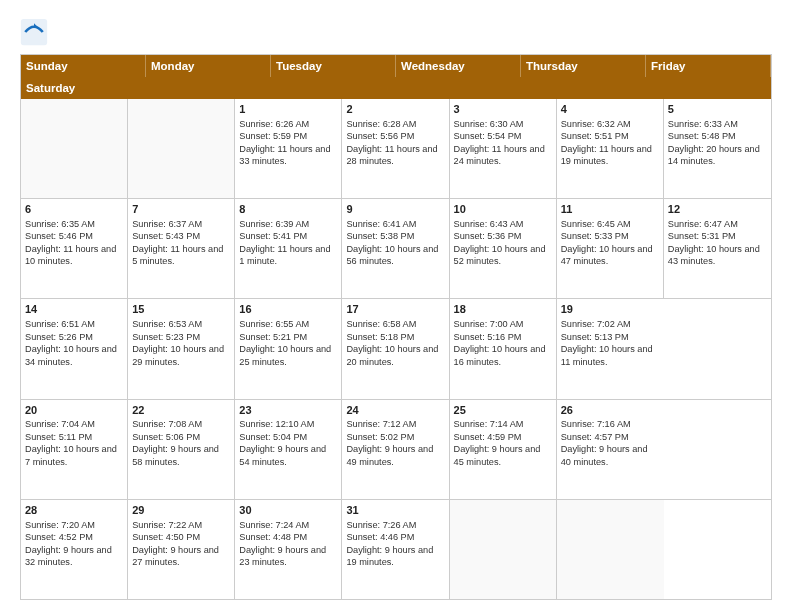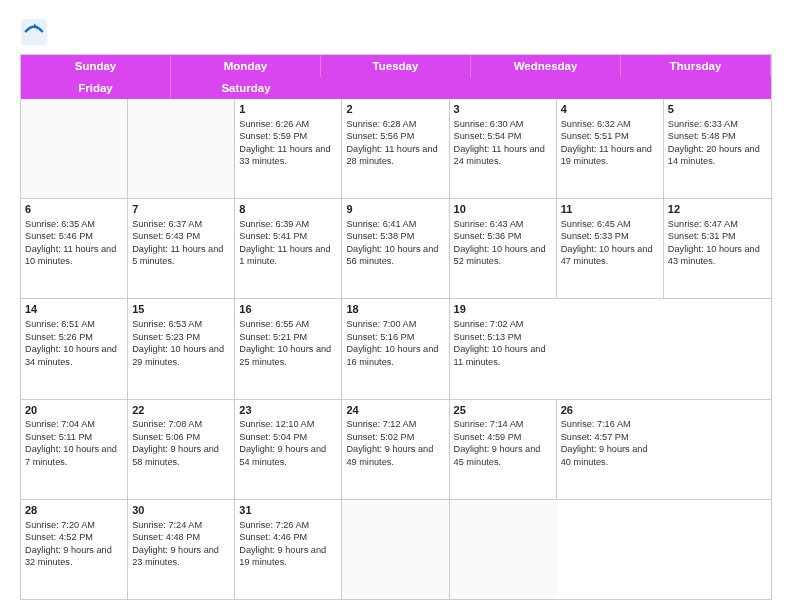--- a/index.html
+++ b/index.html
@@ -62,23 +62,22 @@
       color: #555;
     }
     .calendar {
       flex: 1;
       display: flex;
       flex-direction: column;
       border: 1px solid #ccc;
     }
     .cal-header-row {
       display: grid;
-      grid-template-columns: repeat(5, 1fr);
-      background: #d946ef;
-      text-align: center;
+      grid-template-columns: repeat(6, 1fr);
+      background: #a16207;
     }
     .cal-header-cell {
       color: #fff;
       font-size: 11.5px;
       font-weight: bold;
       padding: 5px 5px;
       border-right: 1px solid rgba(255,255,255,0.3);
     }
     .cal-header-cell:last-child { border-right: none; }
     .cal-body {
@@ -159,33 +158,35 @@
           <div class="cal-cell"><span class="day-num">8</span><span>Sunrise: 6:39 AM</span><br><span>Sunset: 5:41 PM</span><br><span>Daylight: 11 hours and 1 minute.</span></div>
           <div class="cal-cell"><span class="day-num">9</span><span>Sunrise: 6:41 AM</span><br><span>Sunset: 5:38 PM</span><br><span>Daylight: 10 hours and 56 minutes.</span></div>
           <div class="cal-cell"><span class="day-num">10</span><span>Sunrise: 6:43 AM</span><br><span>Sunset: 5:36 PM</span><br><span>Daylight: 10 hours and 52 minutes.</span></div>
           <div class="cal-cell"><span class="day-num">11</span><span>Sunrise: 6:45 AM</span><br><span>Sunset: 5:33 PM</span><br><span>Daylight: 10 hours and 47 minutes.</span></div>
           <div class="cal-cell"><span class="day-num">12</span><span>Sunrise: 6:47 AM</span><br><span>Sunset: 5:31 PM</span><br><span>Daylight: 10 hours and 43 minutes.</span></div>
         </div>
         <div class="cal-row">
           <div class="cal-cell"><span class="day-num">14</span><span>Sunrise: 6:51 AM</span><br><span>Sunset: 5:26 PM</span><br><span>Daylight: 10 hours and 34 minutes.</span></div>
           <div class="cal-cell"><span class="day-num">15</span><span>Sunrise: 6:53 AM</span><br><span>Sunset: 5:23 PM</span><br><span>Daylight: 10 hours and 29 minutes.</span></div>
           <div class="cal-cell"><span class="day-num">16</span><span>Sunrise: 6:55 AM</span><br><span>Sunset: 5:21 PM</span><br><span>Daylight: 10 hours and 25 minutes.</span></div>
+          <div class="cal-cell"><span class="day-num">17</span><span>Sunrise: 6:58 AM</span><br><span>Sunset: 5:18 PM</span><br><span>Daylight: 10 hours and 20 minutes.</span></div>
           <div class="cal-cell"><span class="day-num">18</span><span>Sunrise: 7:00 AM</span><br><span>Sunset: 5:16 PM</span><br><span>Daylight: 10 hours and 16 minutes.</span></div>
           <div class="cal-cell"><span class="day-num">19</span><span>Sunrise: 7:02 AM</span><br><span>Sunset: 5:13 PM</span><br><span>Daylight: 10 hours and 11 minutes.</span></div>
         </div>
         <div class="cal-row">
           <div class="cal-cell"><span class="day-num">20</span><span>Sunrise: 7:04 AM</span><br><span>Sunset: 5:11 PM</span><br><span>Daylight: 10 hours and 7 minutes.</span></div>
           <div class="cal-cell"><span class="day-num">22</span><span>Sunrise: 7:08 AM</span><br><span>Sunset: 5:06 PM</span><br><span>Daylight: 9 hours and 58 minutes.</span></div>
           <div class="cal-cell"><span class="day-num">23</span><span>Sunrise: 12:10 AM</span><br><span>Sunset: 5:04 PM</span><br><span>Daylight: 9 hours and 54 minutes.</span></div>
           <div class="cal-cell"><span class="day-num">24</span><span>Sunrise: 7:12 AM</span><br><span>Sunset: 5:02 PM</span><br><span>Daylight: 9 hours and 49 minutes.</span></div>
           <div class="cal-cell"><span class="day-num">25</span><span>Sunrise: 7:14 AM</span><br><span>Sunset: 4:59 PM</span><br><span>Daylight: 9 hours and 45 minutes.</span></div>
           <div class="cal-cell"><span class="day-num">26</span><span>Sunrise: 7:16 AM</span><br><span>Sunset: 4:57 PM</span><br><span>Daylight: 9 hours and 40 minutes.</span></div>
         </div>
         <div class="cal-row">
           <div class="cal-cell"><span class="day-num">28</span><span>Sunrise: 7:20 AM</span><br><span>Sunset: 4:52 PM</span><br><span>Daylight: 9 hours and 32 minutes.</span></div>
+          <div class="cal-cell"><span class="day-num">29</span><span>Sunrise: 7:22 AM</span><br><span>Sunset: 4:50 PM</span><br><span>Daylight: 9 hours and 27 minutes.</span></div>
           <div class="cal-cell"><span class="day-num">30</span><span>Sunrise: 7:24 AM</span><br><span>Sunset: 4:48 PM</span><br><span>Daylight: 9 hours and 23 minutes.</span></div>
           <div class="cal-cell"><span class="day-num">31</span><span>Sunrise: 7:26 AM</span><br><span>Sunset: 4:46 PM</span><br><span>Daylight: 9 hours and 19 minutes.</span></div>
           <div class="cal-cell empty"></div>
           <div class="cal-cell empty"></div>
         </div>
       </div>
   </div>
 </div>
 
 </body></html>

